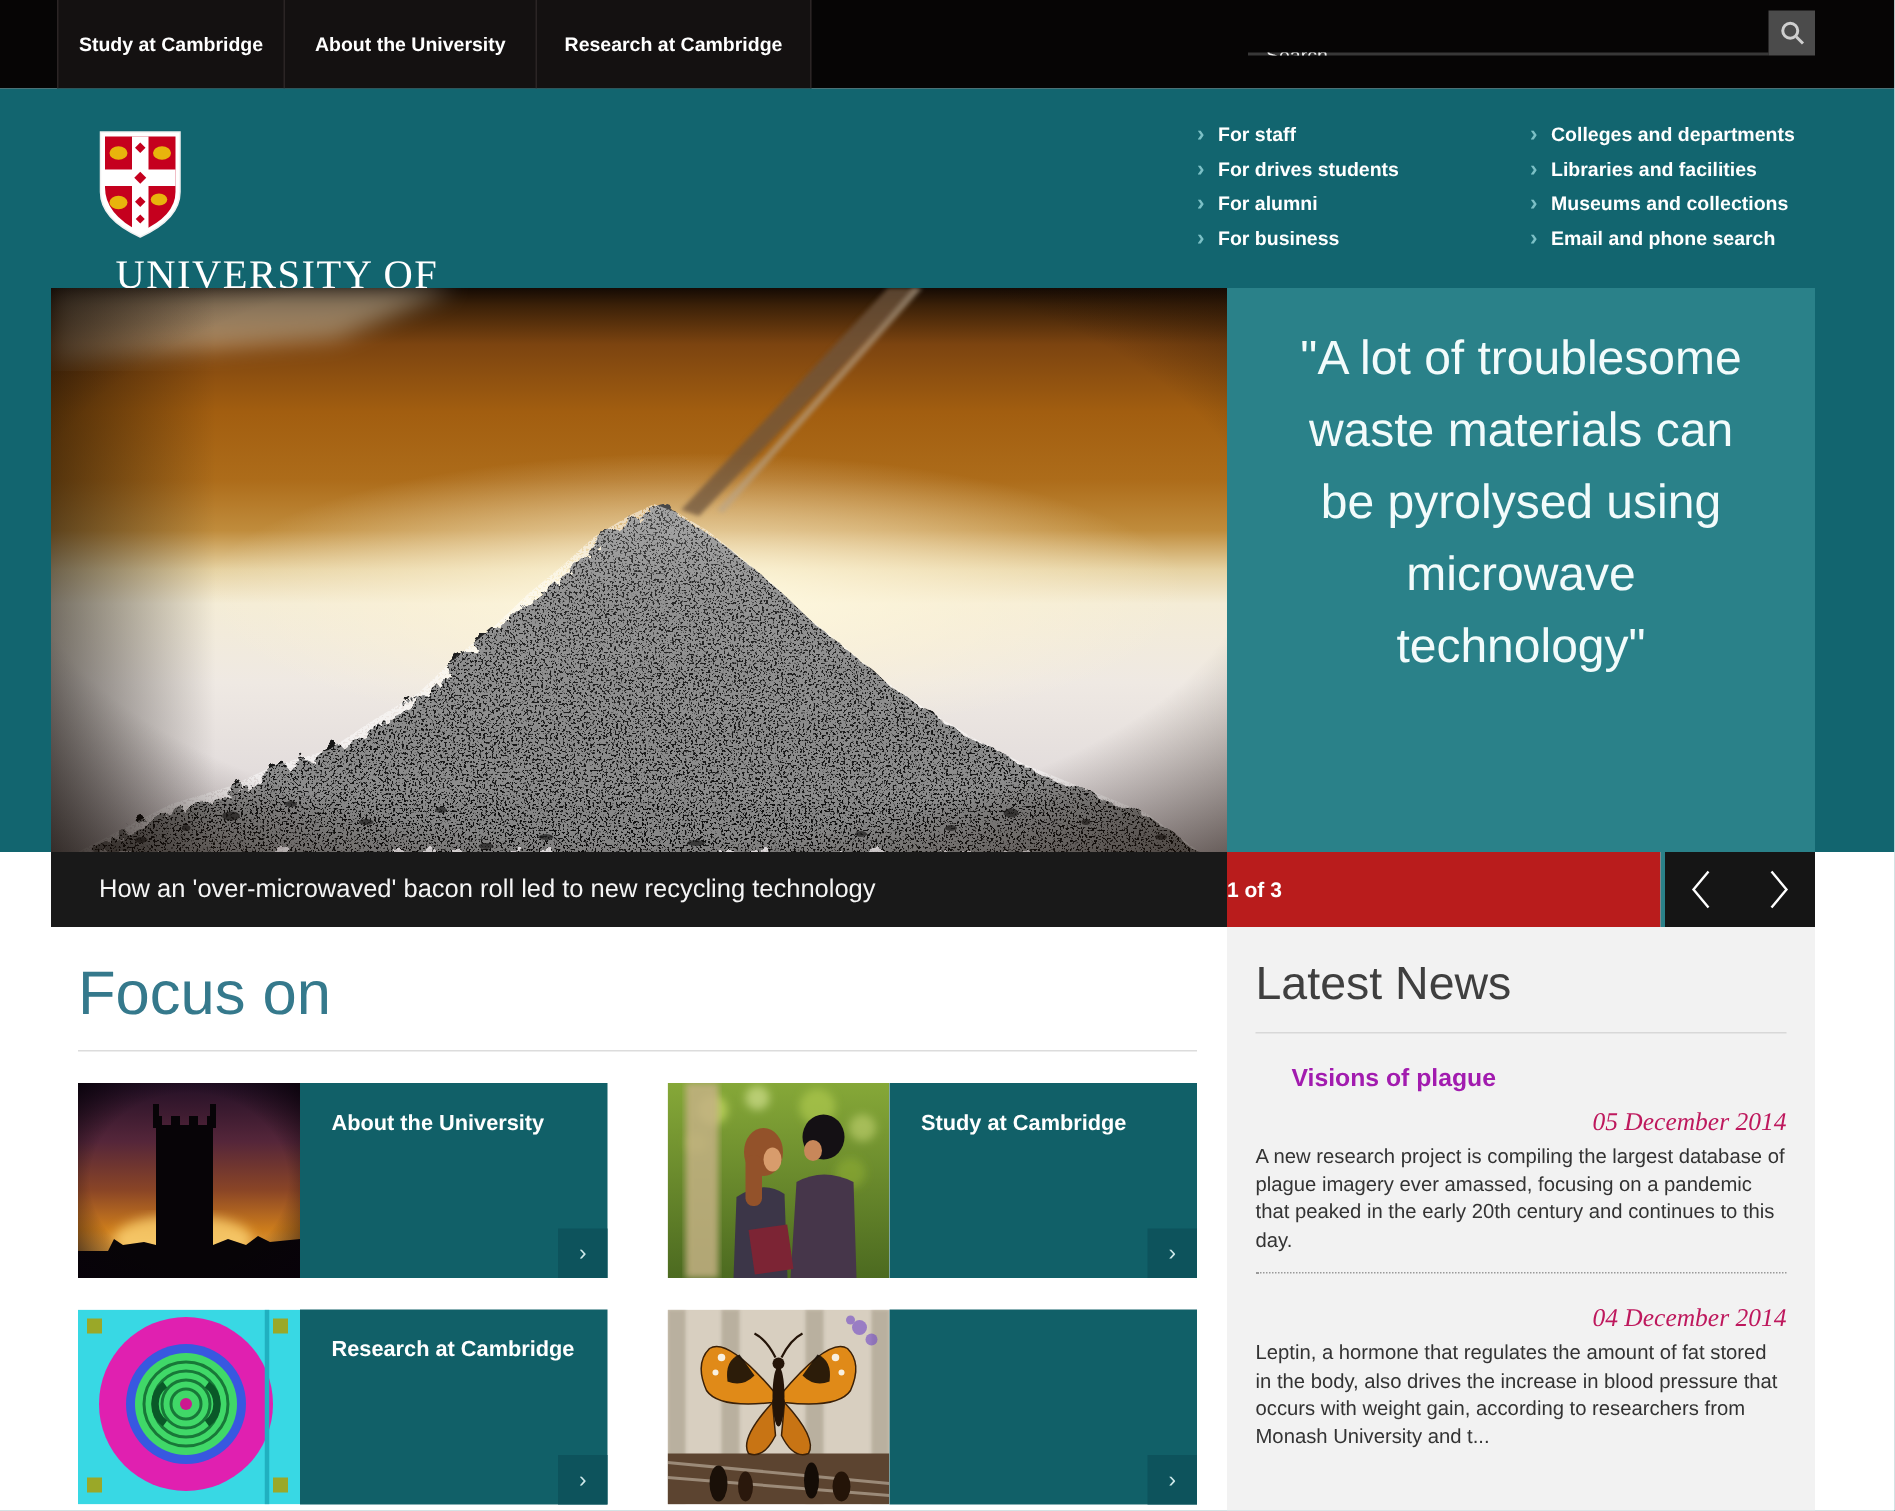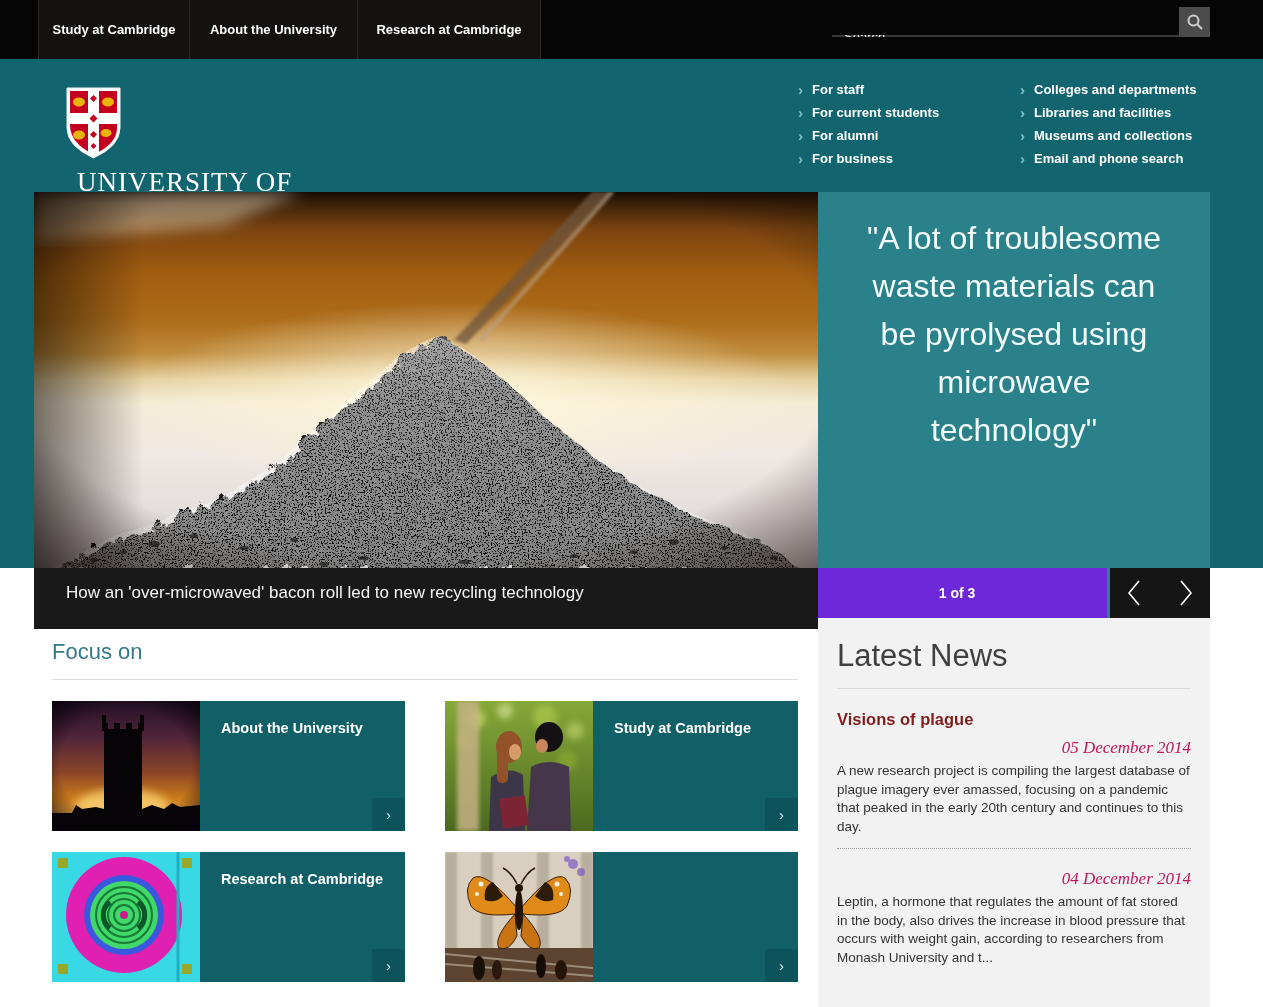--- a/index.html
+++ b/index.html
@@ -32,48 +32,48 @@
   .qlink{display:flex;align-items:center;height:23px;color:#fff;font-size:13px;font-weight:bold;cursor:pointer;}
   .qchev{color:#7cc0c6;font-size:15px;margin-right:9px;font-weight:bold;line-height:1;}
 
   
   .hero-img{position:absolute;left:34px;top:192px;width:784px;height:376px;overflow:hidden;}
   .quote-panel{position:absolute;left:818px;top:192px;width:392px;height:376px;background:#2a8189;box-sizing:border-box;}
   .quote{color:#f2fbfb;font-size:32px;line-height:48px;text-align:center;white-space:pre-line;
          padding-top:22px;}
 
   .caption-row{position:absolute;left:0;top:568px;width:1263px;height:50px;}
-  .caption{position:absolute;left:34px;top:0;width:784px;height:61px;background:#191919;box-sizing:border-box;
+  .caption{position:absolute;left:34px;top:0;width:784px;height:50px;background:#191919;box-sizing:border-box;
        color:#f5f5f5;font-size:17px;line-height:50px;padding-left:32px;white-space:nowrap;overflow:hidden;}
-  .counter{position:absolute;left:818px;top:0;width:289px;height:50px;background:#6d28d9;color:#fff;
-       font-size:14px;font-weight:bold;line-height:50px;text-align:center;box-sizing:border-box;padding-right:11px;}
+  .counter{position:absolute;left:818px;top:0;width:289px;height:50px;background:#b91c1c;color:#fff;
+       font-size:14px;font-weight:bold;line-height:50px;text-align:left;box-sizing:border-box;padding-right:11px;}
   .cap-divider{position:absolute;left:1107px;top:0;width:3px;height:50px;background:#2a8189;}
   .arrows{position:absolute;left:1110px;top:0;width:100px;height:50px;background:#151515;display:flex;}
   .arrow-btn{width:50px;height:50px;background:transparent;border:0;display:flex;align-items:center;
        justify-content:center;cursor:pointer;}
 
   
   .focus{position:absolute;left:52px;top:630px;width:746px;}
-  .focus h2{margin:0;padding-top:9px;font-size:22px;font-weight:normal;color:#35798c;}
+  .focus h2{margin:0;padding-top:9px;font-size:41px;font-weight:normal;color:#35798c;}
   .focus .rule{border:0;border-top:1px solid #dcdcdc;margin:14px 0 0 0;}
   .cards{margin-top:21px;display:grid;grid-template-columns:353px 353px;column-gap:40px;row-gap:21px;}
   .card{position:relative;display:flex;height:130px;cursor:pointer;}
   .card-img{width:148px;height:130px;flex:none;overflow:hidden;}
   .card-body{flex:1;background:#116068;position:relative;}
   .card-title{color:#fff;font-size:14.5px;font-weight:bold;padding:19px 10px 0 21px;}
   .card-go{position:absolute;right:0;bottom:0;width:33px;height:33px;background:#0d535c;color:#cfe9ea;
        display:flex;align-items:center;justify-content:center;font-size:15px;}
 
   
   .news{position:absolute;left:818px;top:618px;width:392px;height:486px;background:#f2f2f2;box-sizing:border-box;
         padding:12px 19px 0 19px;}
   .news h2{margin:0;padding-top:8px;font-size:31px;font-weight:normal;color:#3f3f3f;}
   .news .rule{border:0;border-top:1px solid #d8d8d8;margin:14px 0 0 0;}
   .news-item{margin-top:20px;}
-  .news-title{color:#7f1d1d;font-size:16.5px;font-weight:bold;line-height:21px;cursor:pointer;}
+  .news-title{color:#a21caf;font-size:16.5px;font-weight:bold;line-height:21px;cursor:pointer;margin-left:24px;}
   .news-date{font-family:"Liberation Serif",serif;font-style:italic;color:#be185d;font-size:17px;margin-top:8px;text-align:right;}
   .news-excerpt{color:#333;font-size:13.5px;line-height:18.5px;margin-top:4px;}
   .news-sep{border:0;border-top:1px dotted #9a9a9a;margin:12px 0 0 0;}
 </style>
 </head>
 <body>
 
 <div class="page">
 
   <header class="topbar">
@@ -123,21 +123,21 @@
       </div>
     </div>
     <div class="quicklinks">
       <div class="qcol">
         <div class="qlink">
           <span class="qchev">›</span>
           <span>For staff</span>
           </div>
         <div class="qlink">
           <span class="qchev">›</span>
-          <span>For current students</span>
+          <span>For drives students</span>
           </div>
         <div class="qlink">
           <span class="qchev">›</span>
           <span>For alumni</span>
           </div>
         <div class="qlink">
           <span class="qchev">›</span>
           <span>For business</span>
           </div>
       </div>

